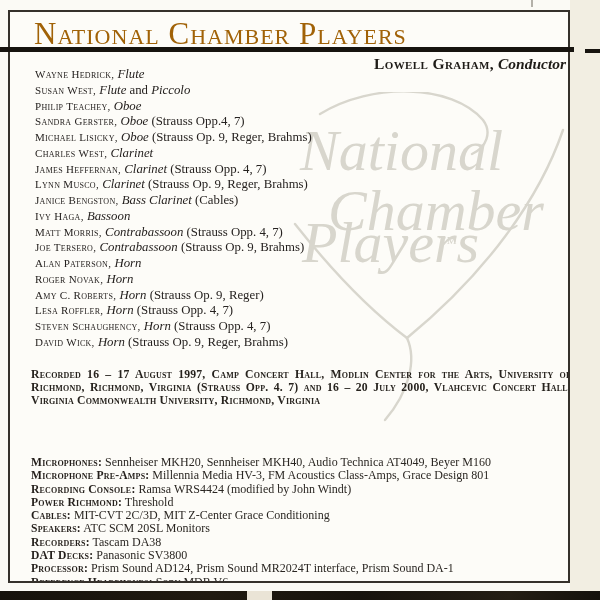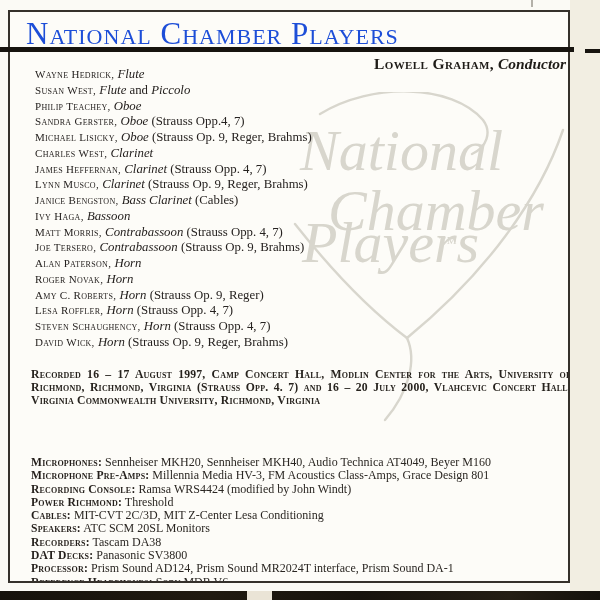--- a/index.html
+++ b/index.html
@@ -18,22 +18,22 @@
   
   .wm{position:absolute;left:277px;top:80px;width:290px;height:460px;z-index:0;
       pointer-events:none;}
   .wm text{font-family:"Liberation Serif", serif;font-style:italic;
            fill:#d8d6cd;}
   .wm path{stroke:#d8d6cd;stroke-width:2.4;fill:none;stroke-linecap:round;}
   .wm .tm{font-size:11px;font-style:normal;letter-spacing:1px;}
 
   .content{position:relative;z-index:1;}
 
-  .page-title{position:absolute;left:16px;top:4px;font-size:31px;
-              font-variant:small-caps;letter-spacing:1px;color:#1d4ed8;}
+  .page-title{position:absolute;left:24px;top:4px;font-size:31px;
+              font-variant:small-caps;letter-spacing:1px;color:#a16207;}
 
   .thick-rule{position:absolute;left:0;top:47px;width:574px;height:5px;
               background:#17140f;z-index:2;}
   .rule-dash{position:absolute;left:585px;top:49px;width:15px;height:4px;
              background:#17140f;z-index:2;}
 
   .conductor{position:absolute;top:43px;right:2px;font-size:15.5px;
              font-weight:bold;color:#1f1c18;white-space:nowrap;}
   .conductor .cname{font-variant:small-caps;letter-spacing:.4px;margin-top:36px;}
   .conductor .crole{font-style:italic;}
@@ -247,21 +247,21 @@
           <div class="eq-row">
           <span class="eq-label">Recording Console:</span>
           <span class="eq-value">Ramsa WRS4424 (modified by John Windt)</span>
         </div>
           <div class="eq-row">
           <span class="eq-label">Power Richmond:</span>
           <span class="eq-value">Threshold</span>
         </div>
           <div class="eq-row">
           <span class="eq-label">Cables:</span>
-          <span class="eq-value">MIT-CVT 2C/3D, MIT Z-Center Lesa Conditioning</span>
+          <span class="eq-value">MIT-CVT 2C/3D, MIT Z-Center Grace Conditioning</span>
         </div>
           <div class="eq-row">
           <span class="eq-label">Speakers:</span>
           <span class="eq-value">ATC SCM 20SL Monitors</span>
         </div>
           <div class="eq-row">
           <span class="eq-label">Recorders:</span>
           <span class="eq-value">Tascam DA38</span>
         </div>
           <div class="eq-row">

